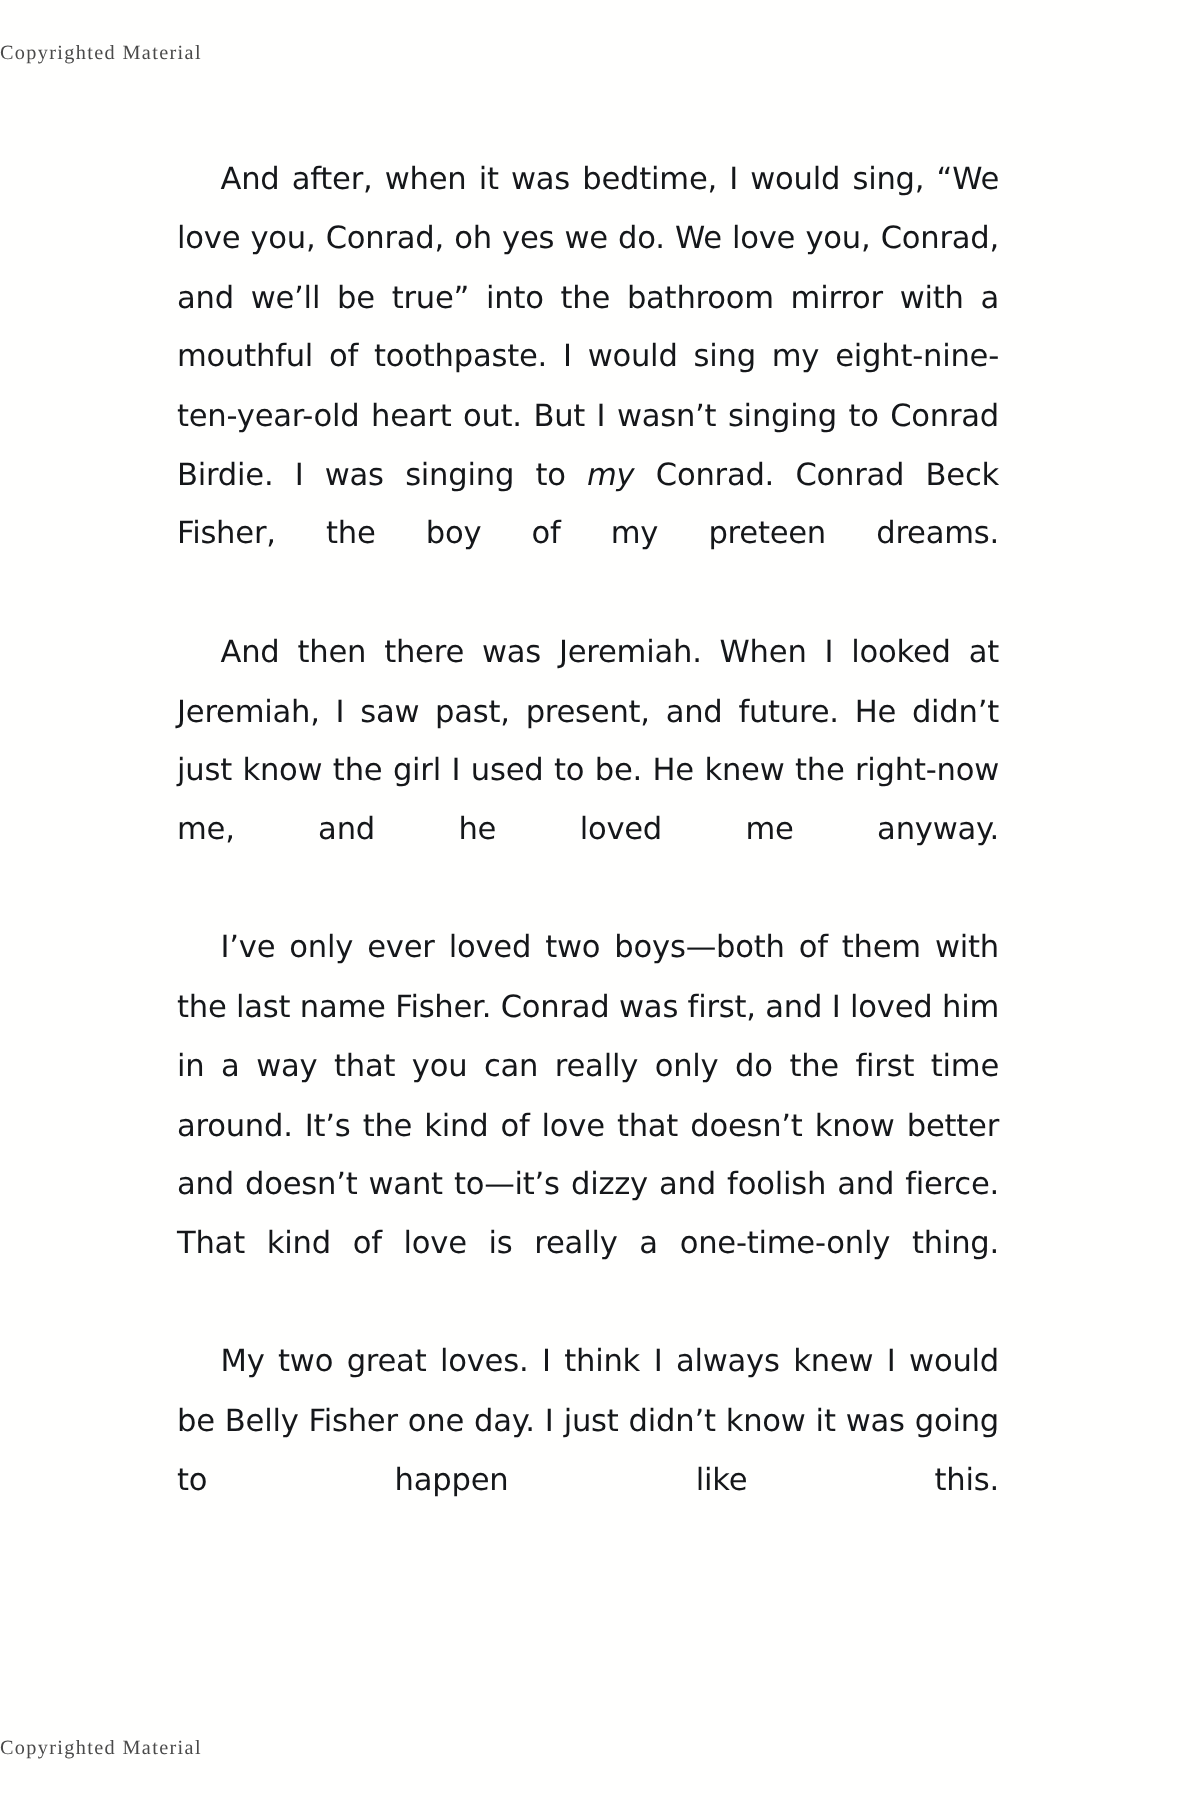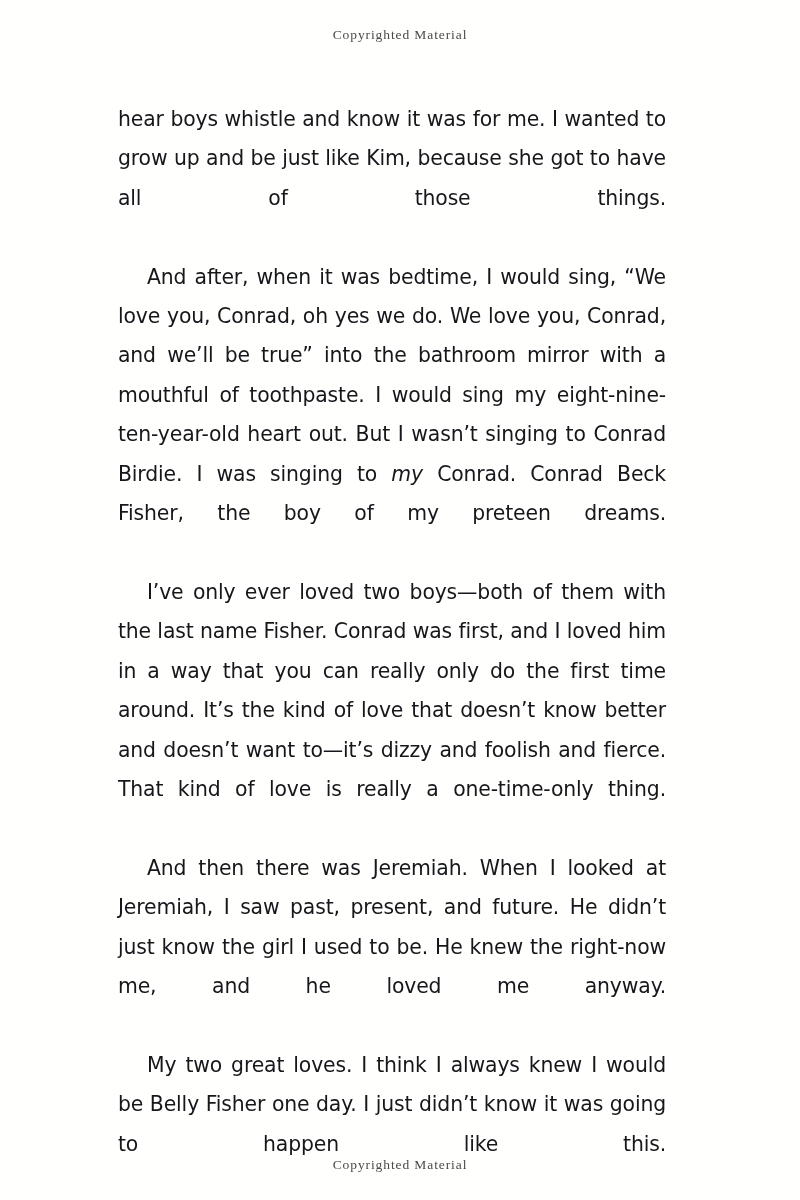--- a/index.html
+++ b/index.html
@@ -17,21 +17,21 @@
   }
   .page {
     position: absolute;
     inset: 0;
     background: #fffffe;
   }
   .watermark {
     position: absolute;
     left: 0;
     width: 100%;
-    text-align: center;
+    text-align: left;
     font-family: "Liberation Serif", serif;
     font-size: 13.5px;
     letter-spacing: 0.9px;
     color: #4a4a4a;
   }
   .watermark-top { top: 27px; }
   .watermark-bottom { top: 1157px; }
 
   .textblock {
     position: absolute;
@@ -64,27 +64,26 @@
 </style>
 </head>
 <body>
 
 <div class="page">
 
   <div class="watermark watermark-top">Copyrighted Material</div>
 
   <div class="textblock">
 
-    <p class="para">hear boys whistle and know it was for me. I wanted to grow up and be just like Kim, because she got to have all of those things.</p>
 
     <p class="para indent"><span>And after, when it was bedtime, I would sing, “We love you, Conrad, oh yes we do. We love you, Conrad, and we’ll be true” into the bathroom mirror with a mouthful of toothpaste. I would sing my eight-nine-ten-year-old heart out. But I wasn’t singing to Conrad Birdie. I was singing to </span><em>my</em><span> Conrad. Conrad Beck Fisher, the boy of my preteen dreams.</span></p>
 
+    <p class="para indent">And then there was Jeremiah. When I looked at Jeremiah, I saw past, present, and future. He didn’t just know the girl I used to be. He knew the right-now me, and he loved me anyway.</p>
+
     <p class="para indent">I’ve only ever loved two boys—both of them with the last name Fisher. Conrad was first, and I loved him in a way that you can really only do the first time around. It’s the kind of love that doesn’t know better and doesn’t want to—it’s dizzy and foolish and fierce. That kind of love is really a one-time-only thing.</p>
-
-    <p class="para indent">And then there was Jeremiah. When I looked at Jeremiah, I saw past, present, and future. He didn’t just know the girl I used to be. He knew the right-now me, and he loved me anyway.</p>
 
     <p class="para indent">My two great loves. I think I always knew I would be Belly Fisher one day. I just didn’t know it was going to happen like this.</p>
 
   </div>
 
   <div class="watermark watermark-bottom">Copyrighted Material</div>
 
 </div>
 
 </body></html>

